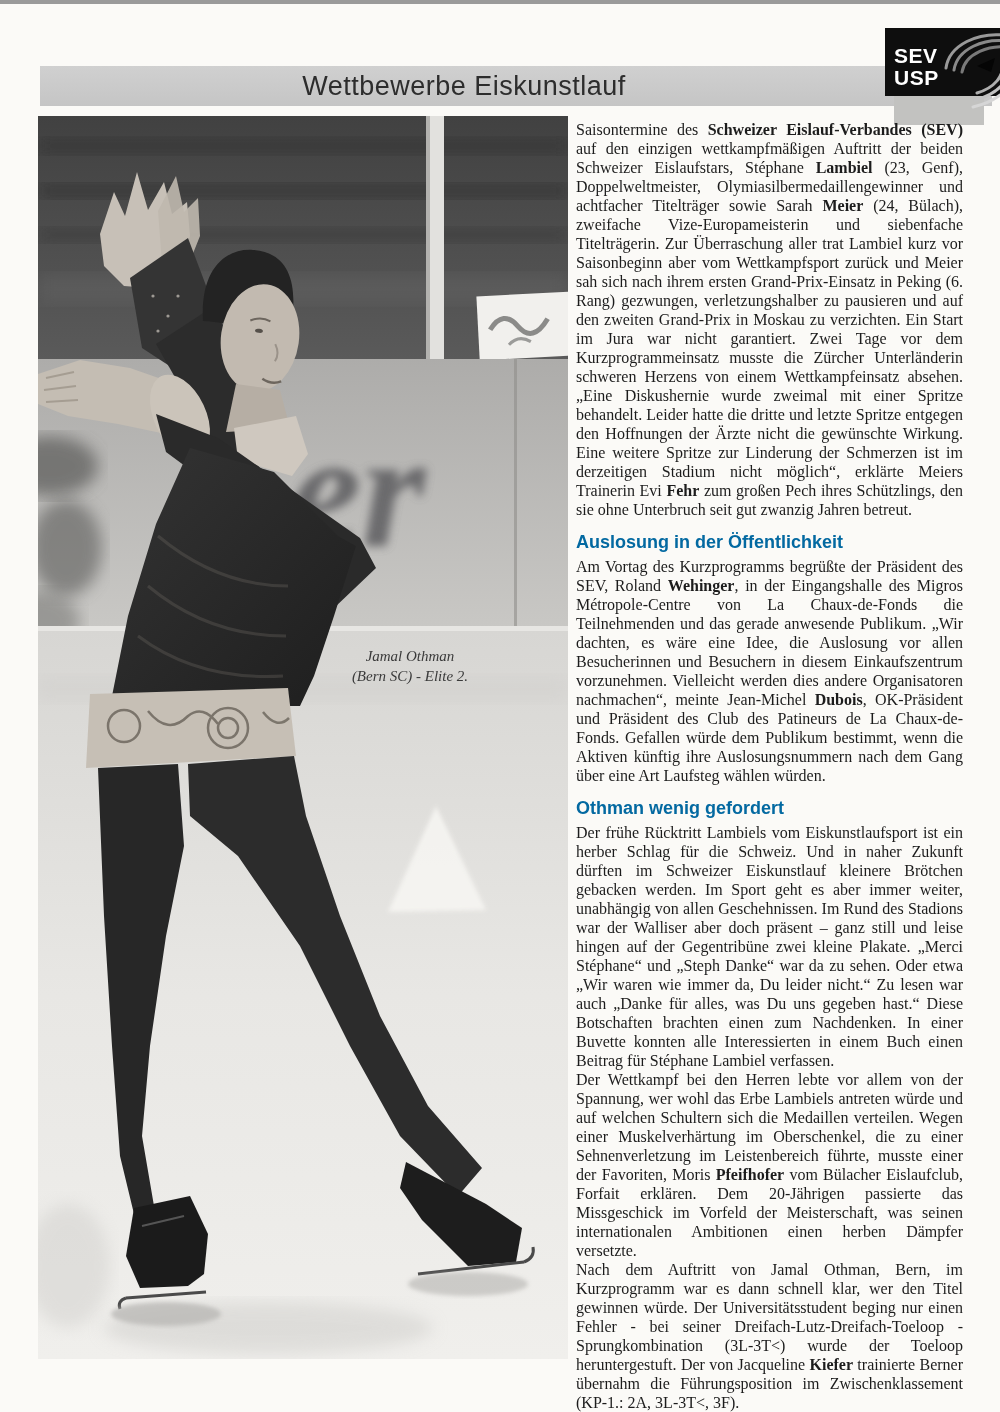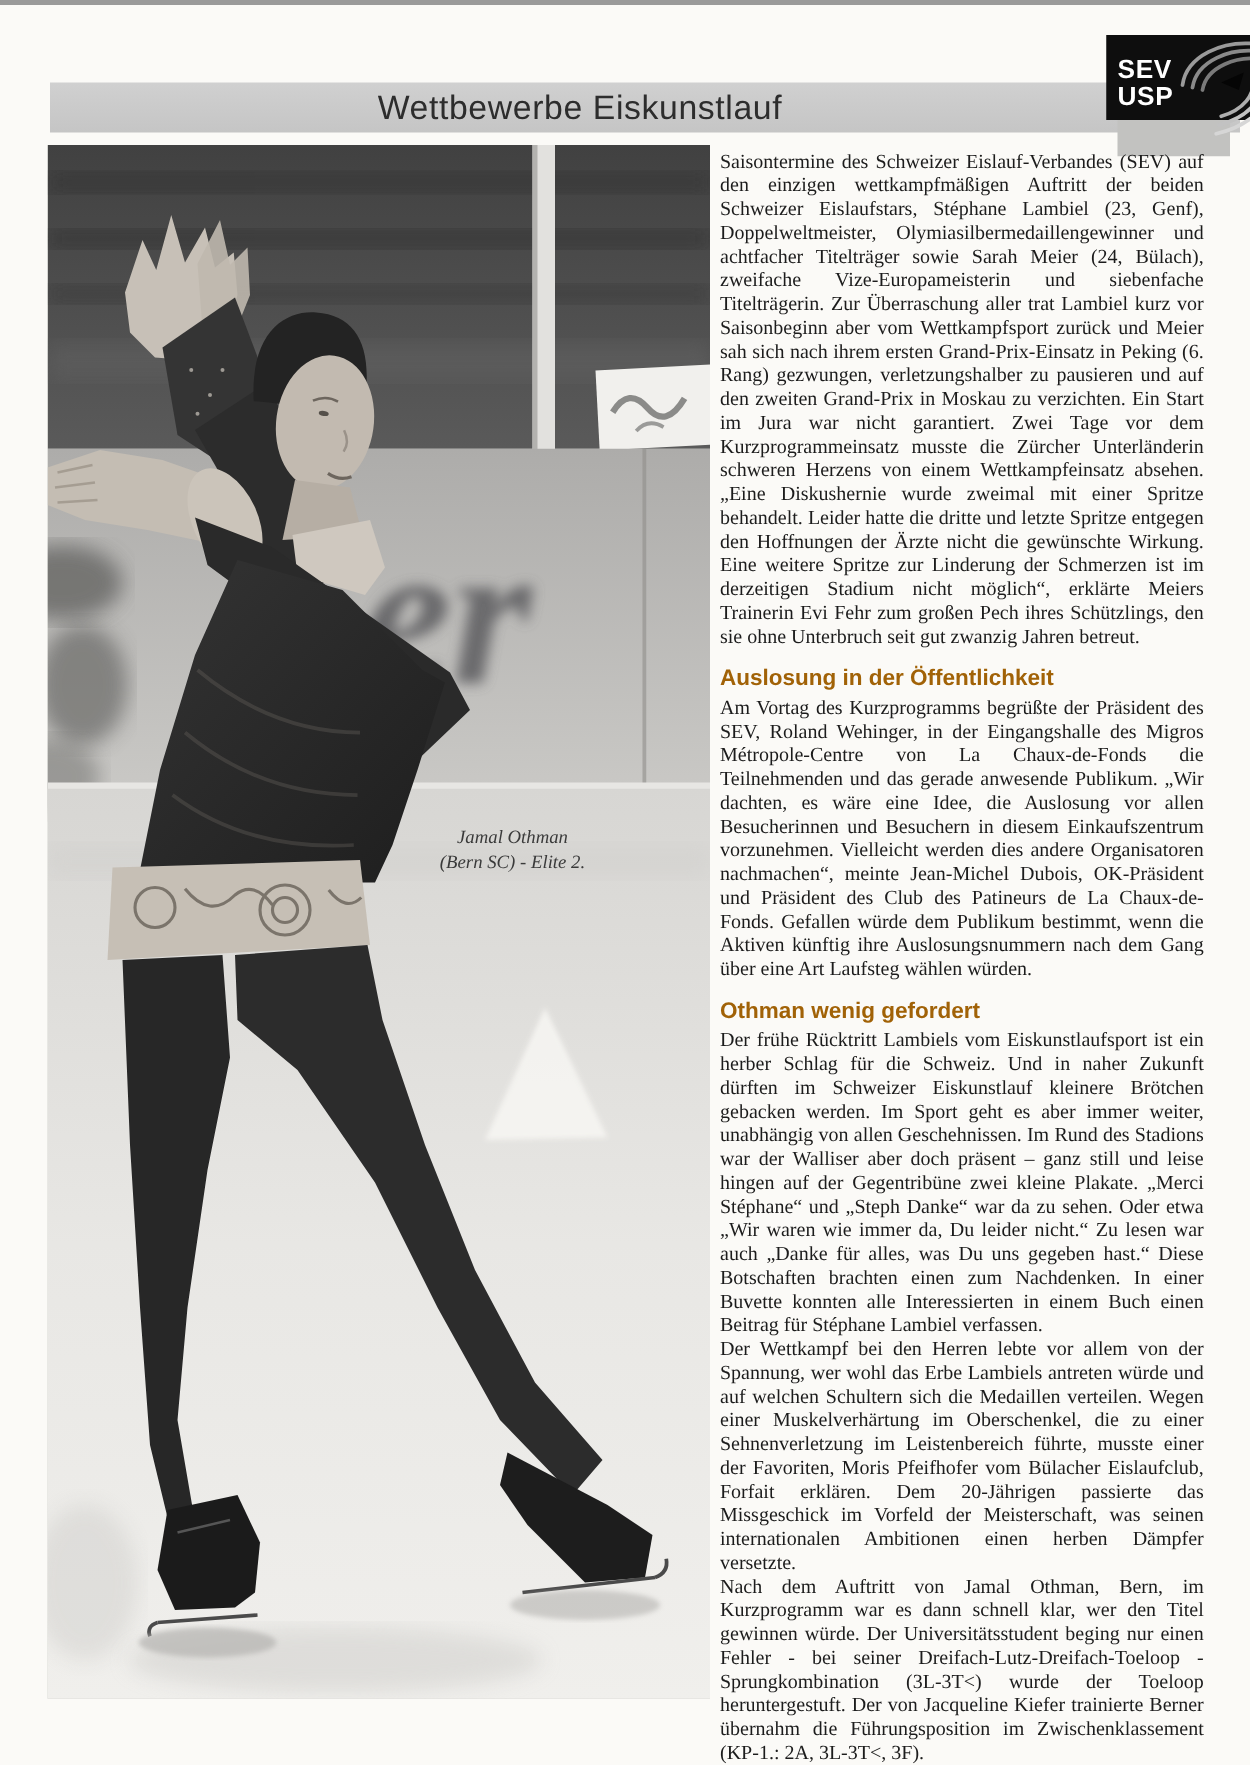--- a/index.html
+++ b/index.html
@@ -21,35 +21,35 @@
   
   .logo{position:absolute;left:885px;top:24px;width:102px;height:98px;}
   .logo-shadow{position:absolute;left:9px;top:11px;width:90px;height:86px;background:#c2c2c0;}
   .logo-box{position:absolute;left:0;top:0;width:92px;height:68px;background:#0e0e0e;padding-left:48px;}
   .logo-text{position:absolute;left:9px;bottom:7px;font-family:"Liberation Sans",sans-serif;
     font-weight:bold;color:#fff;font-size:21px;line-height:22px;letter-spacing:.5px;}
   
   .photo{position:absolute;left:38px;top:112px;width:530px;height:1243px;background:#d8d7d4;overflow:hidden;}
   .photo svg{display:block;}
   .photo-caption{
-    position:absolute;left:270px;top:544px;width:204px;text-align:center;
+    position:absolute;left:270px;top:530px;width:204px;text-align:center;
     font-style:italic;font-size:15px;line-height:20px;color:#3a3a3a;
   }
   
   .article{
     position:absolute;left:576px;top:116px;width:387px;
     font-size:16px;line-height:19px;text-align:justify;
   }
   .article p{margin:0;}
   .article p.para-gap{margin-top:0px;}
   .article h2{
     font-family:"Liberation Sans",sans-serif;font-size:18px;line-height:20px;
-    font-weight:bold;color:#a16207;margin:13px 0 5px 0;text-align:left;
-  }
-  .article b{font-weight:normal;}
+    font-weight:bold;color:#0369a1;margin:13px 0 5px 0;text-align:left;
+  }
+  .article b{font-weight:bold;}
   
   .footer{
     position:absolute;right:40px;top:1368px;height:30px;
     display:flex;align-items:center;gap:7px;
     font-family:"Liberation Sans",sans-serif;font-size:19px;color:#101010;
   }
   .footer .issue{font-weight:bold;}
   .footer .page-number{font-weight:bold;font-size:22px;}
   .skate-icon{display:block;}
 </style>

